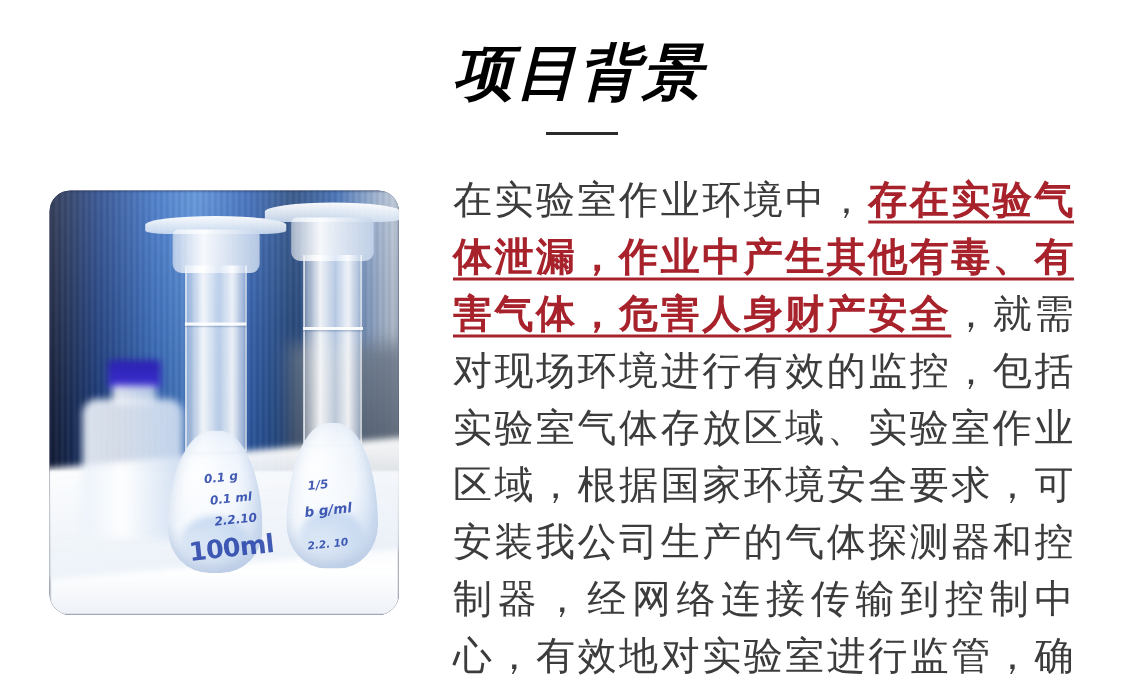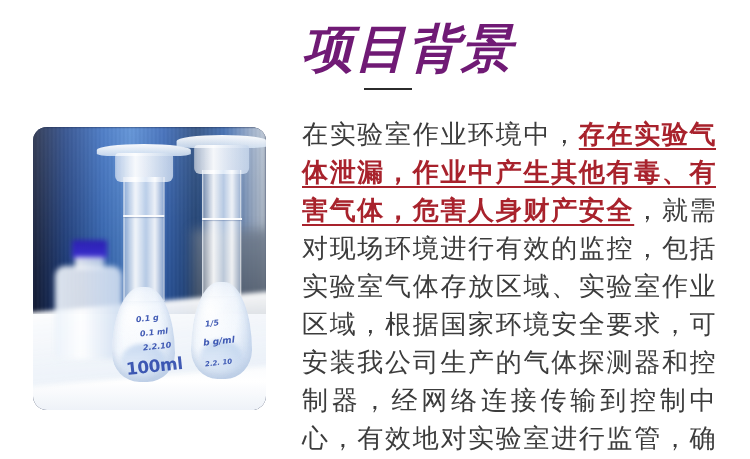--- a/index.html
+++ b/index.html
@@ -181,25 +181,25 @@
 
   
   .content {
     position: absolute;
     left: 302px;
     top: 26px;
     width: 414px;
   }
   .section-title {
     font-family: "DejaVu Sans", "Liberation Sans", sans-serif;
-    font-size: 51px;
+    font-size: 40px;
     line-height: 46px;
     font-weight: 700;
     font-style: italic;
-    color: #701a75;
+    color: #000000;
     letter-spacing: 2px;
     margin: 0;
   }
   .title-rule {
     width: 48px;
     height: 2px;
     background: #2b2b2b;
     margin: 16px 0 0 62px;
   }
   .body-text {

